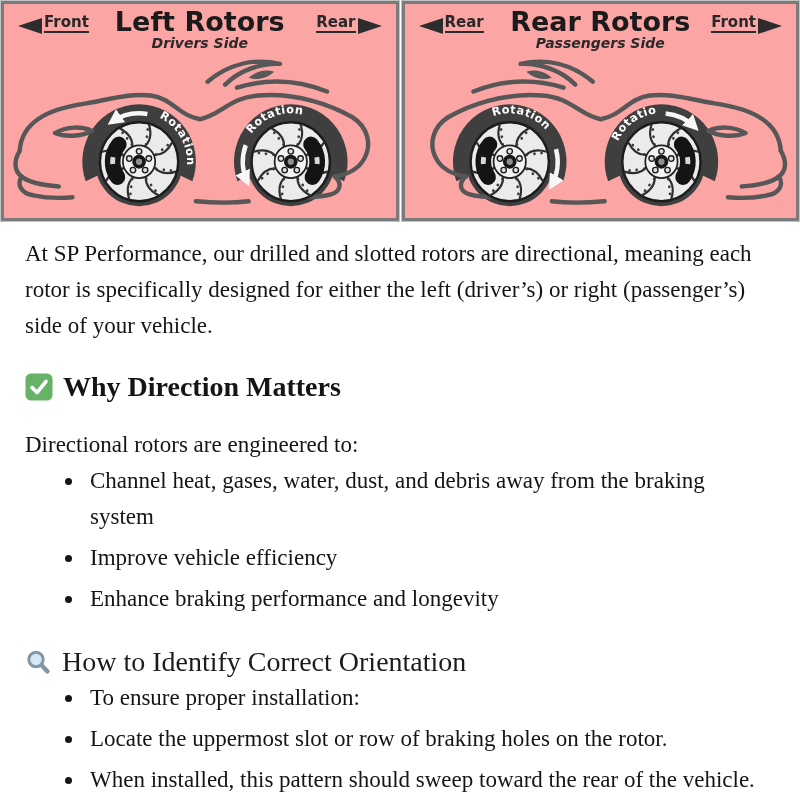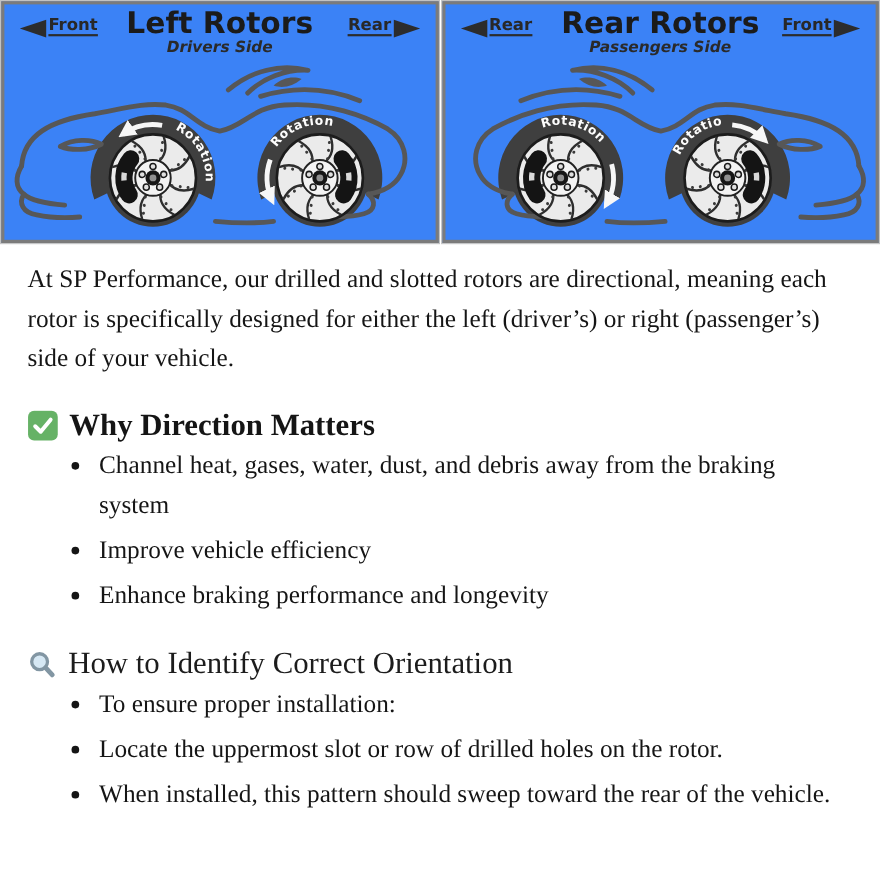--- a/index.html
+++ b/index.html
@@ -6,21 +6,21 @@
   html,body { background:#ffffff; }
   .page {
     width:800px; height:800px; background:#fff; overflow:hidden;
     font-family:"Liberation Serif","DejaVu Serif",serif; color:#151515;
   }
 
   
   .diagram { display:flex; gap:3px; width:800px; height:222px; padding:1px; }
   .panel {
     flex:1 1 0; border:3px solid #7b7b7b; outline:1px solid #c2c2c2;
-    background:#3b82f6; position:relative; overflow:hidden;
+    background:#fca5a5; position:relative; overflow:hidden;
   }
   .panel-header { position:relative; height:52px; }
   .dir-group { position:absolute; top:9px; display:flex; align-items:center; gap:2px; }
   .dir-group.left-side { left:14px; }
   .dir-group.right-side { right:14px; }
   .dir-label {
     font-family:"DejaVu Sans","Liberation Sans",sans-serif; font-weight:bold;
     font-size:15px; color:#282828; border-bottom:2.5px solid #2c2c2c; line-height:17px;
   }
   .tri { width:0; height:0; border-top:8px solid transparent; border-bottom:8px solid transparent; margin-top:5px; }
@@ -226,37 +226,38 @@
     <div class="sec-heading">
       <span class="icon-box">
         <svg width="28" height="28" viewBox="0 0 28 28">
           <rect x="0.5" y="0.5" width="27" height="27" rx="5.5" fill="#66b266"></rect>
           <path d="M7,14.5 L12,19.5 L21,8.5" fill="none" stroke="#ffffff" stroke-width="3.6" stroke-linecap="round" stroke-linejoin="round"></path>
         </svg>
       </span>
       <span>Why Direction Matters</span>
     </div>
 
+    <p class="lead">Directional rotors are engineered to:</p>
 
     <ul class="blist">
       <li>Channel heat, gases, water, dust, and debris away from the braking system</li>
       <li>Improve vehicle efficiency</li>
       <li>Enhance braking performance and longevity</li>
     </ul>
 
     <div class="sec-heading regular">
       <span class="icon-box">
         <svg width="27" height="27" viewBox="0 0 27 27">
           <circle cx="11" cy="10.5" r="7.2" fill="#d6e8f4" stroke="#8296a3" stroke-width="3"></circle>
           <line x1="16.6" y1="16.2" x2="22.5" y2="22.5" stroke="#8296a3" stroke-width="4.4" stroke-linecap="round"></line>
         </svg>
       </span>
       <span>How to Identify Correct Orientation</span>
     </div>
 
     <ul class="blist">
       <li>To ensure proper installation:</li>
-      <li>Locate the uppermost slot or row of drilled holes on the rotor.</li>
+      <li>Locate the uppermost slot or row of braking holes on the rotor.</li>
       <li>When installed, this pattern should sweep toward the rear of the vehicle.</li>
     </ul>
 
   </div>
 </div>
 
 </body></html>

